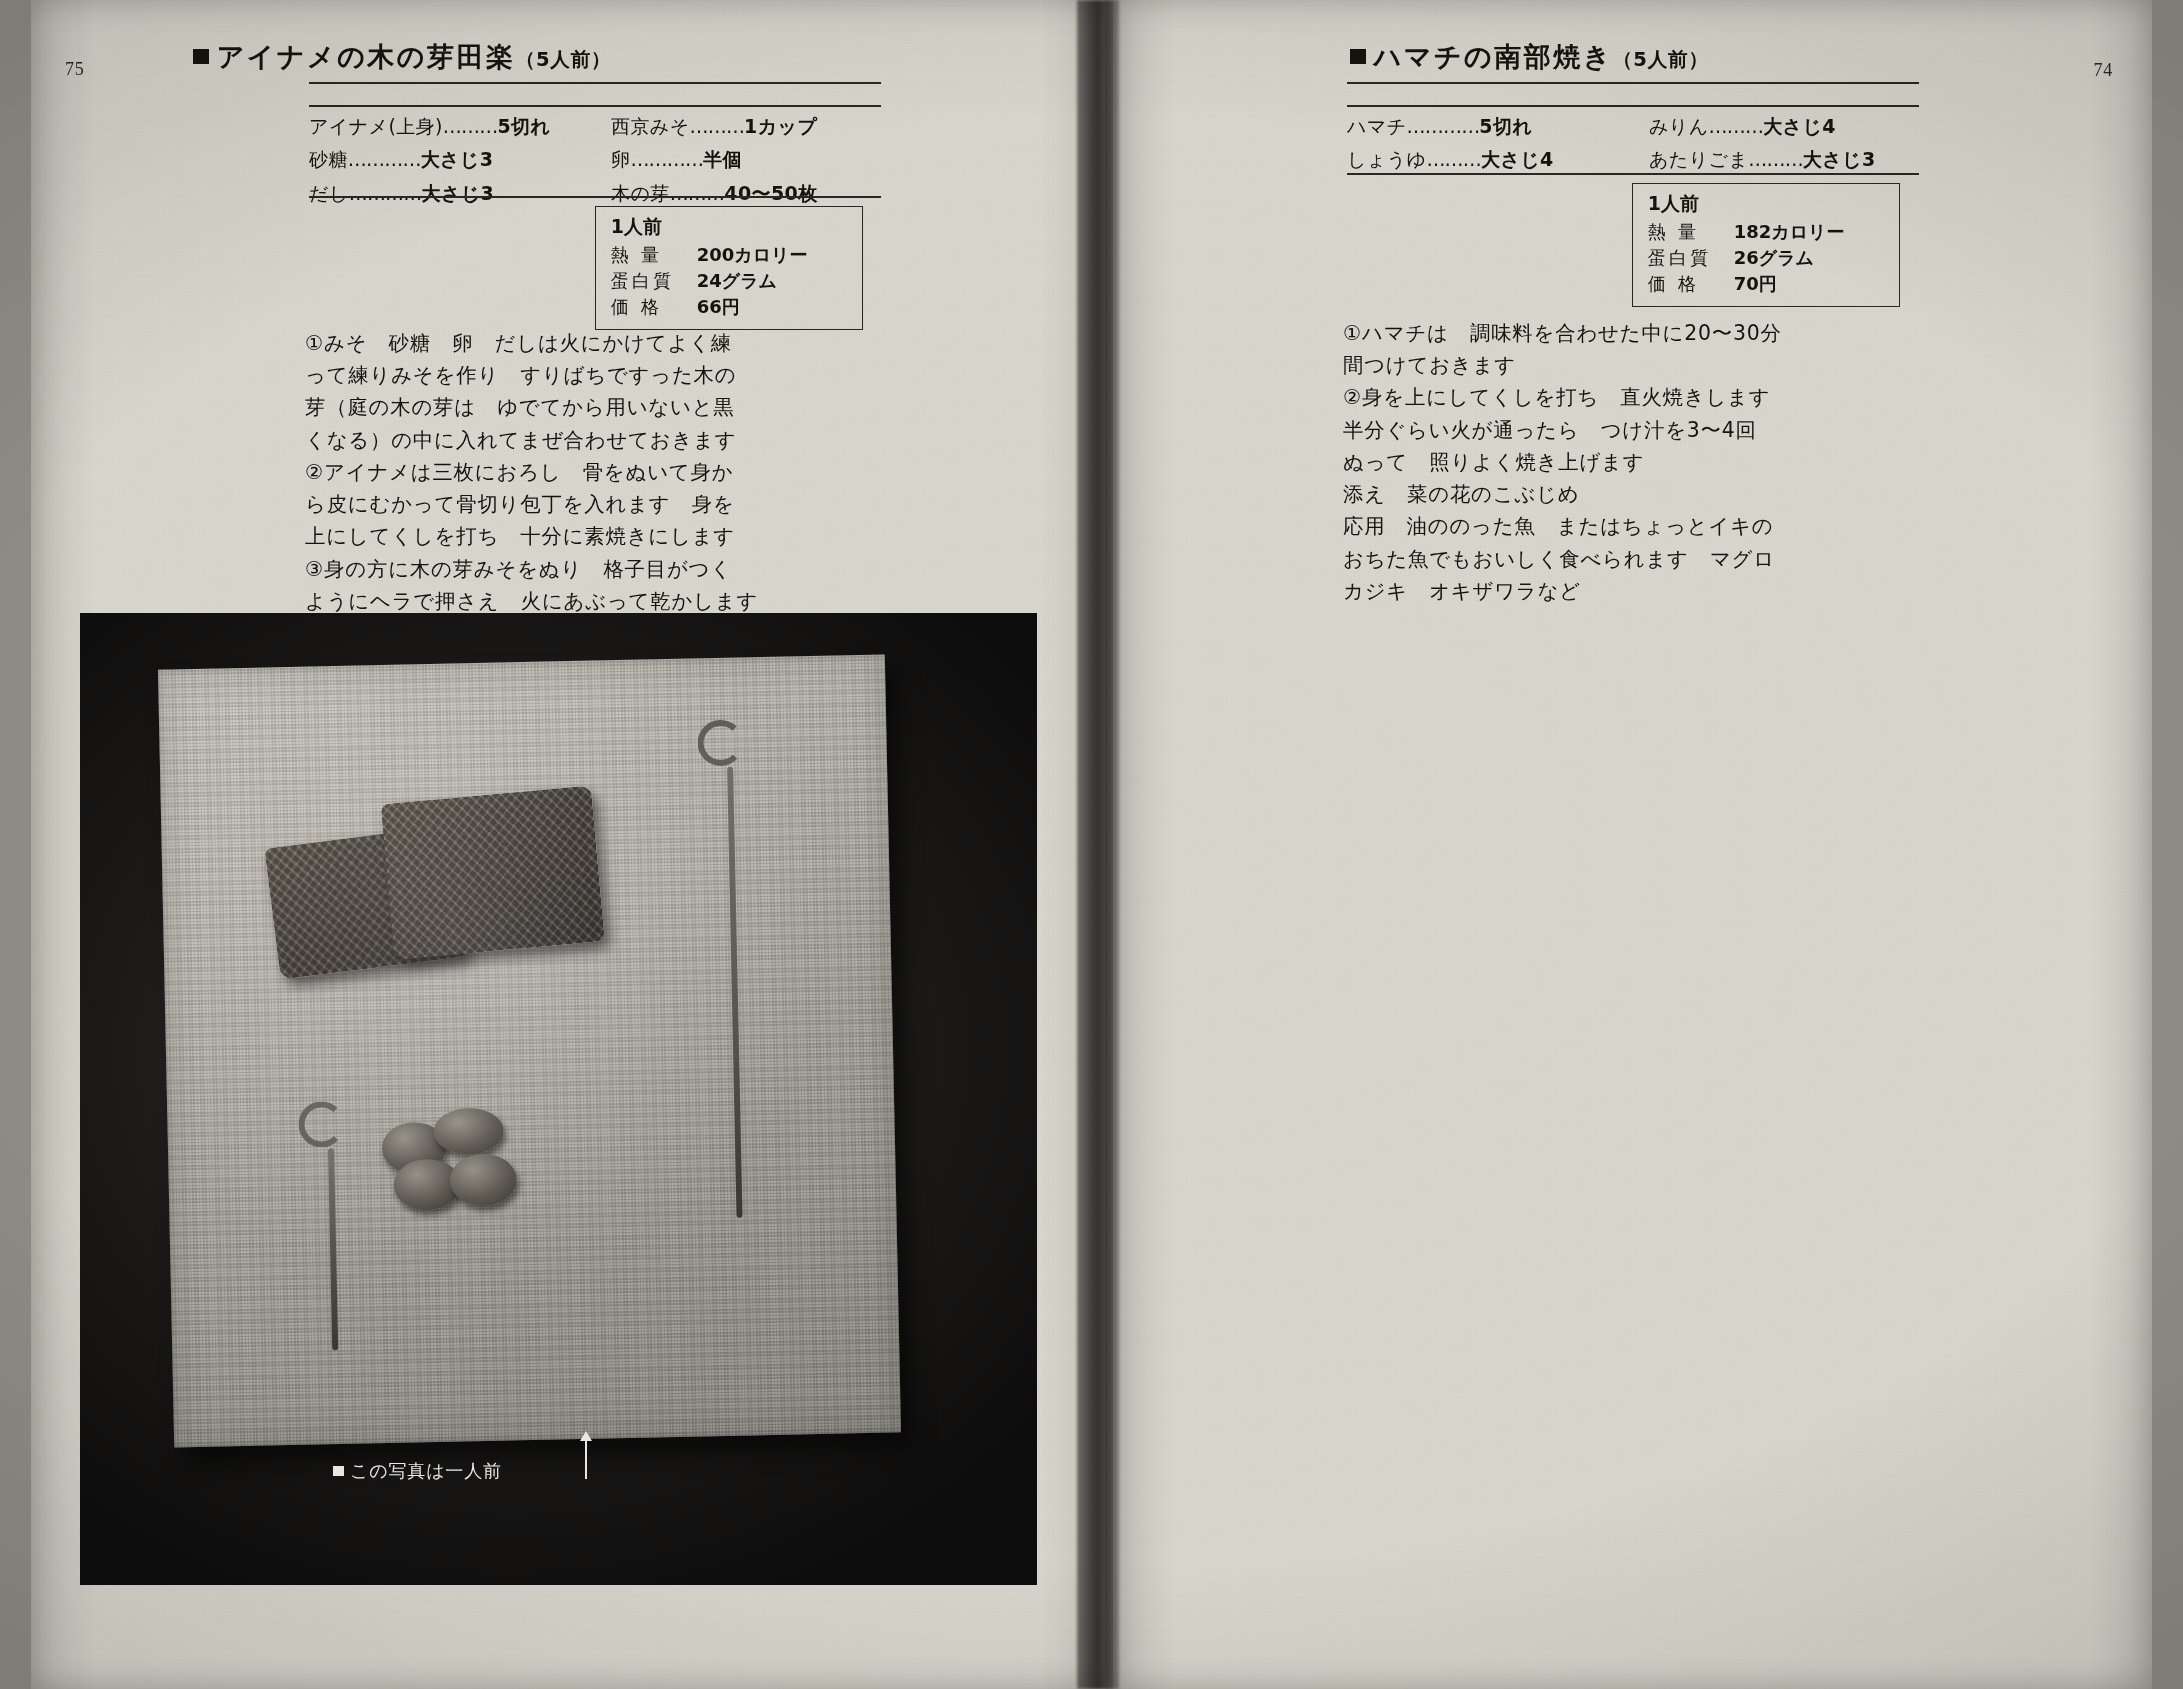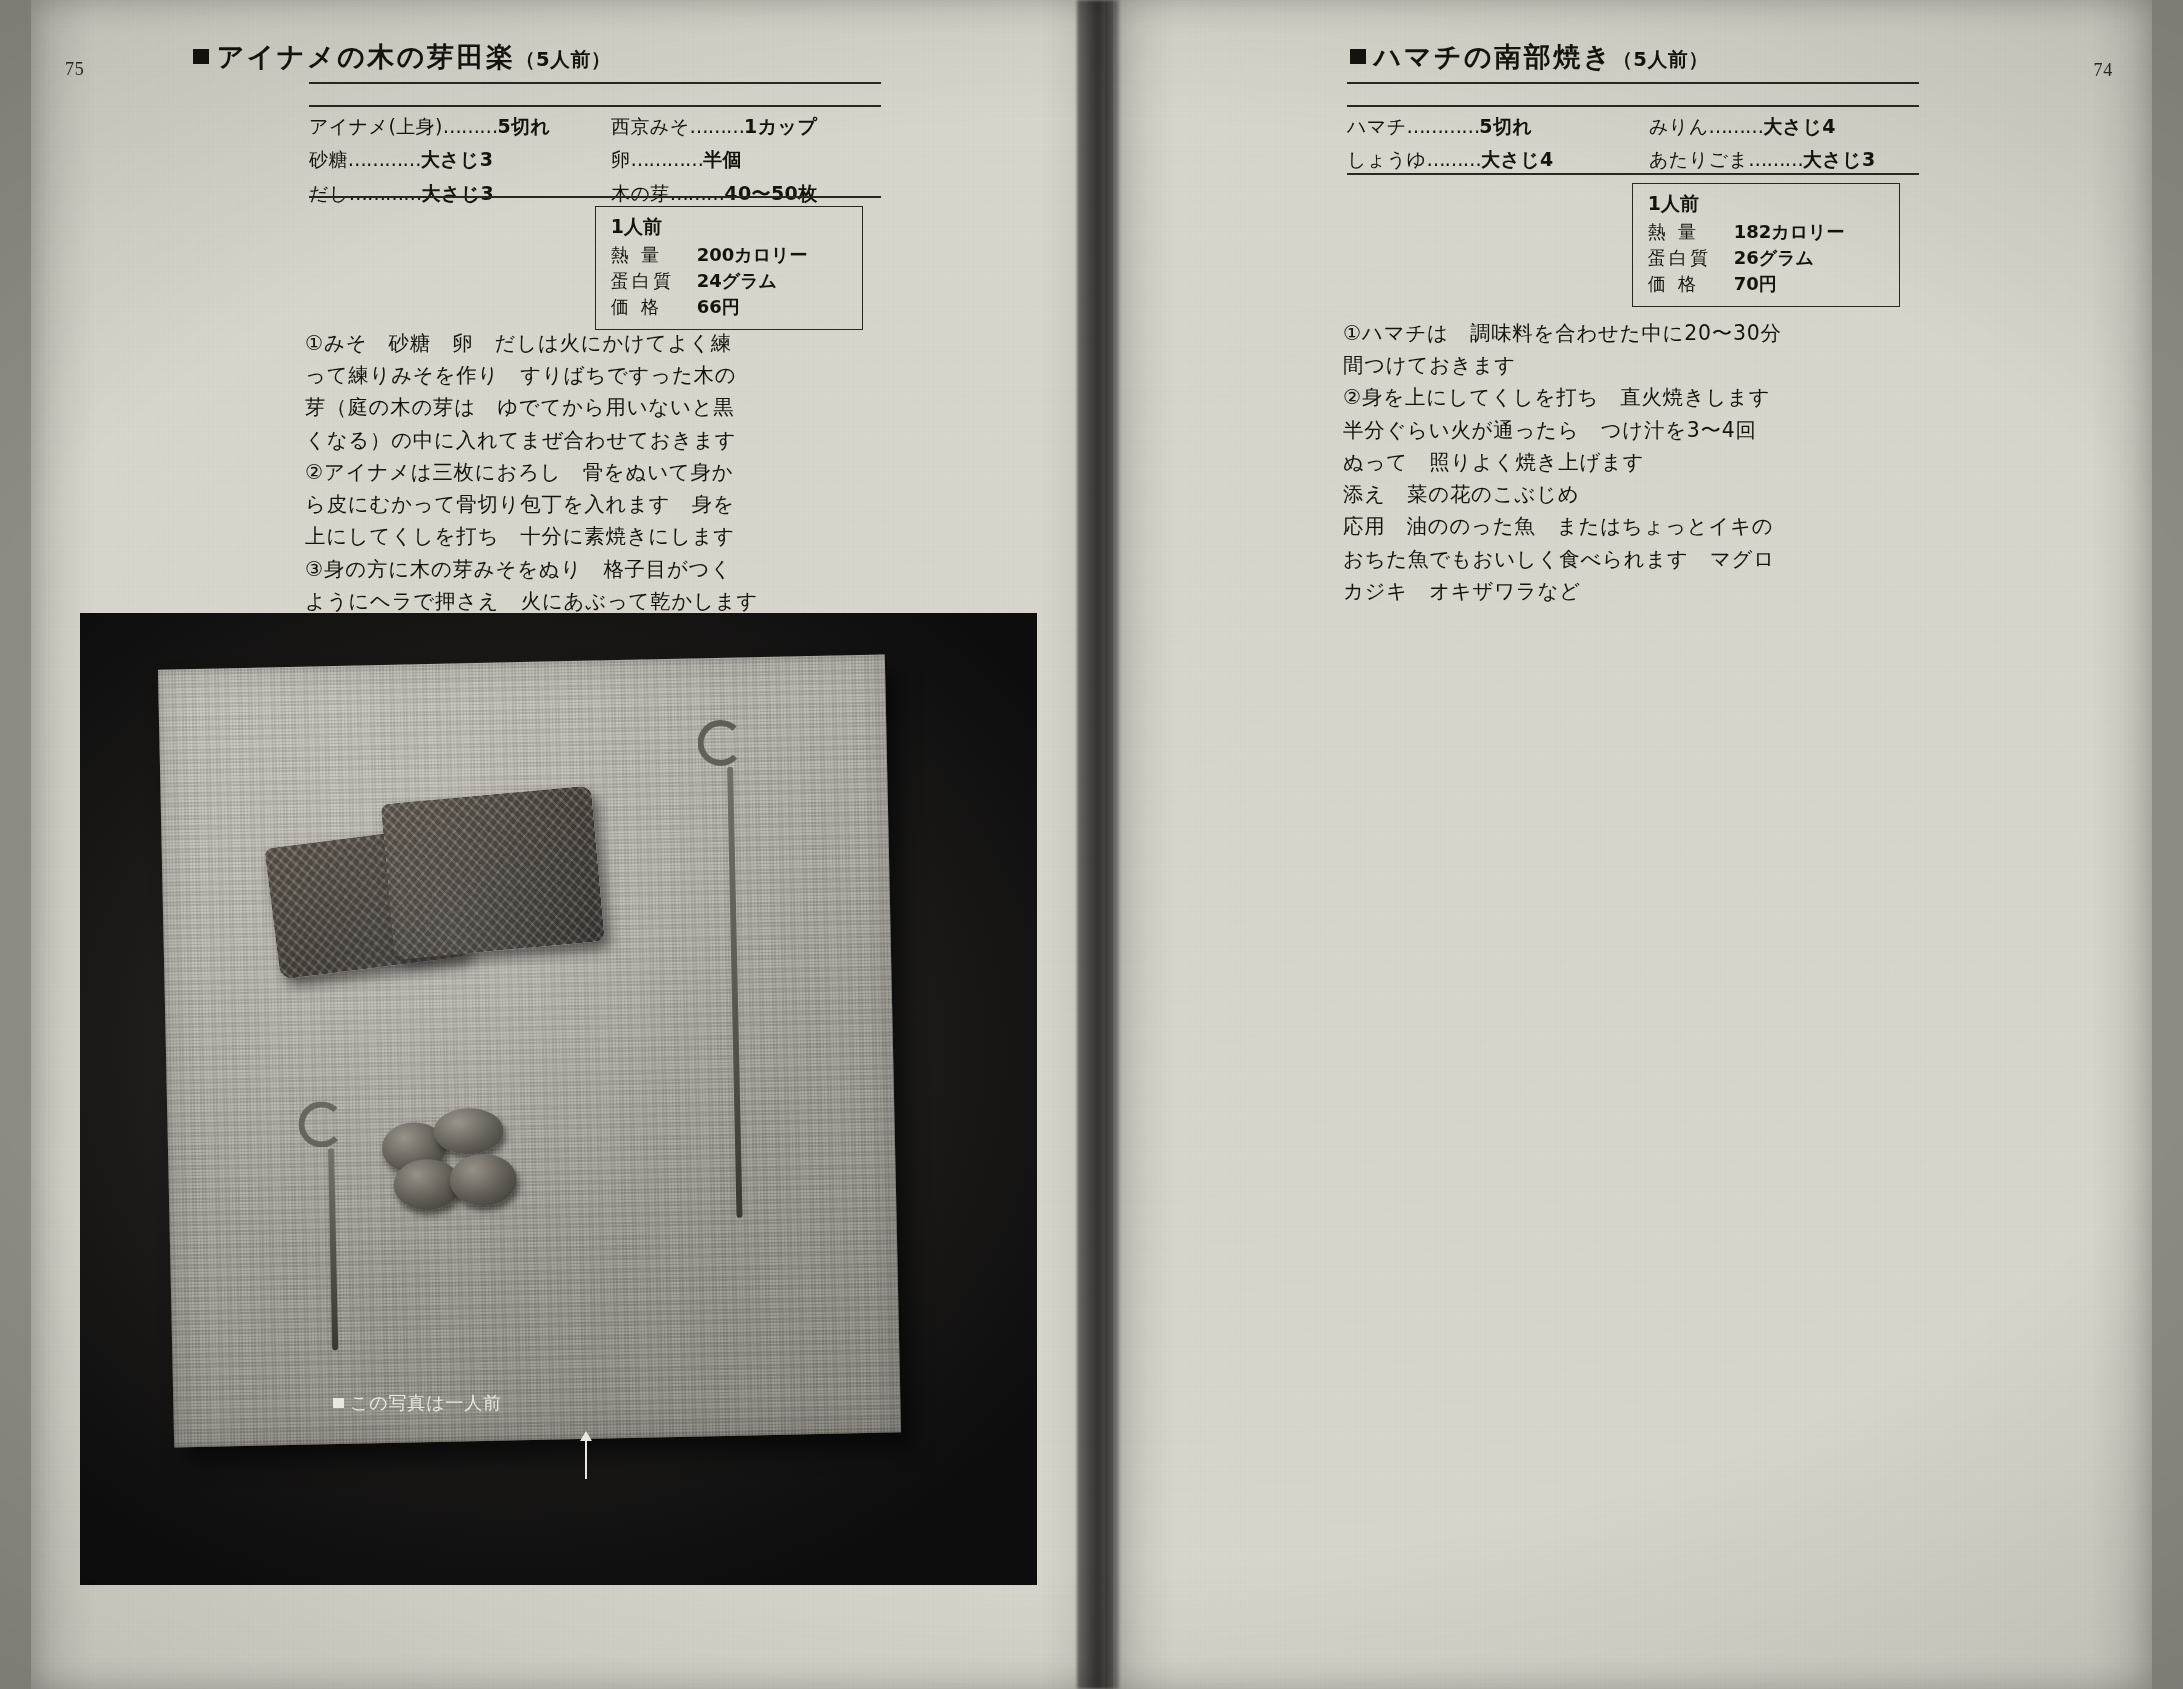--- a/index.html
+++ b/index.html
@@ -377,21 +377,21 @@
             <div class="bean" style="left:10%; top:48%; width:46%; height:46%;"></div>
             <div class="bean" style="left:48%; top:44%; width:46%; height:48%;"></div>
           </div>
           <div class="fern" style="left:78%; top:14%; height:58%;"></div>
           <div class="fern-head" style="left:74%; top:8%;"></div>
           <div class="fern" style="left:22%; top:62%; height:26%;"></div>
           <div class="fern-head" style="left:18%; top:56%;"></div>
         </div>
       </div>
 
-      <div class="caption" style="left:302px; top:1391px;">
+      <div class="caption" style="left:302px; top:1459px;">
         <span class="csq"></span><span>この写真は一人前</span>
       </div>
       <div class="arrow-up" style="left:549px; top:1431px;">
         <span class="head"></span>
           <span class="shaft"></span>
       </div>
 
     </div>
   </div>
 

